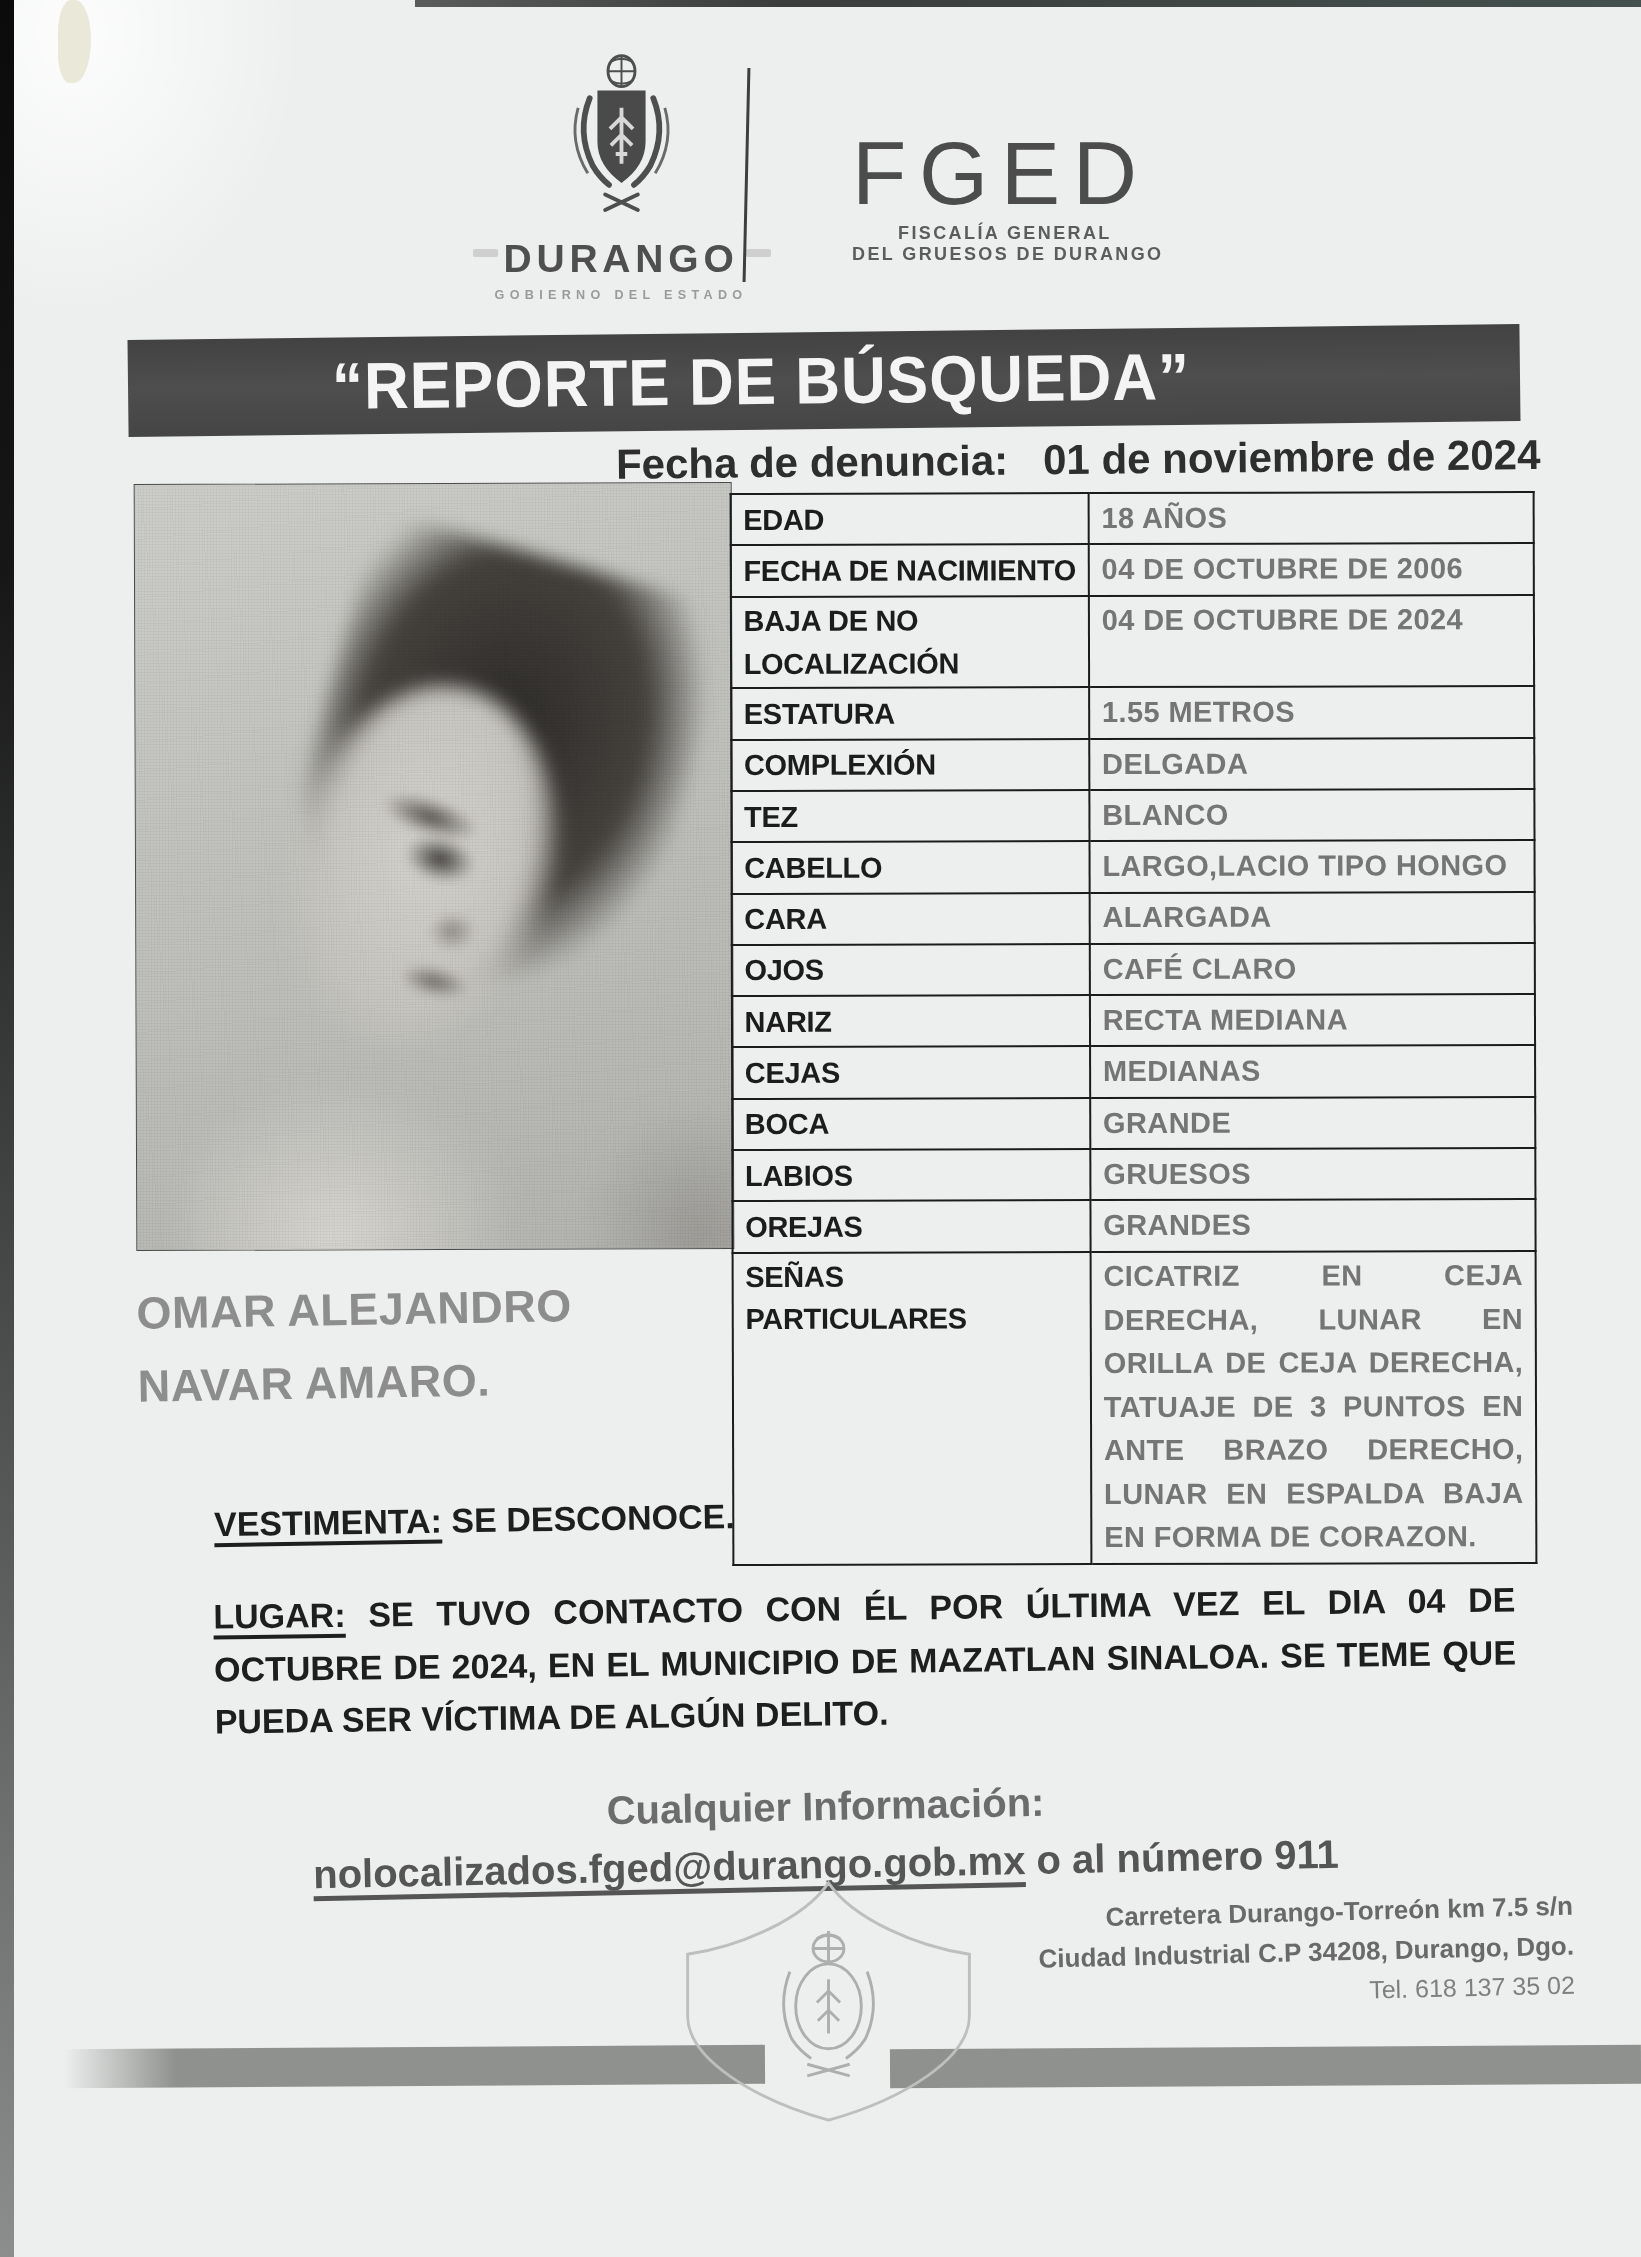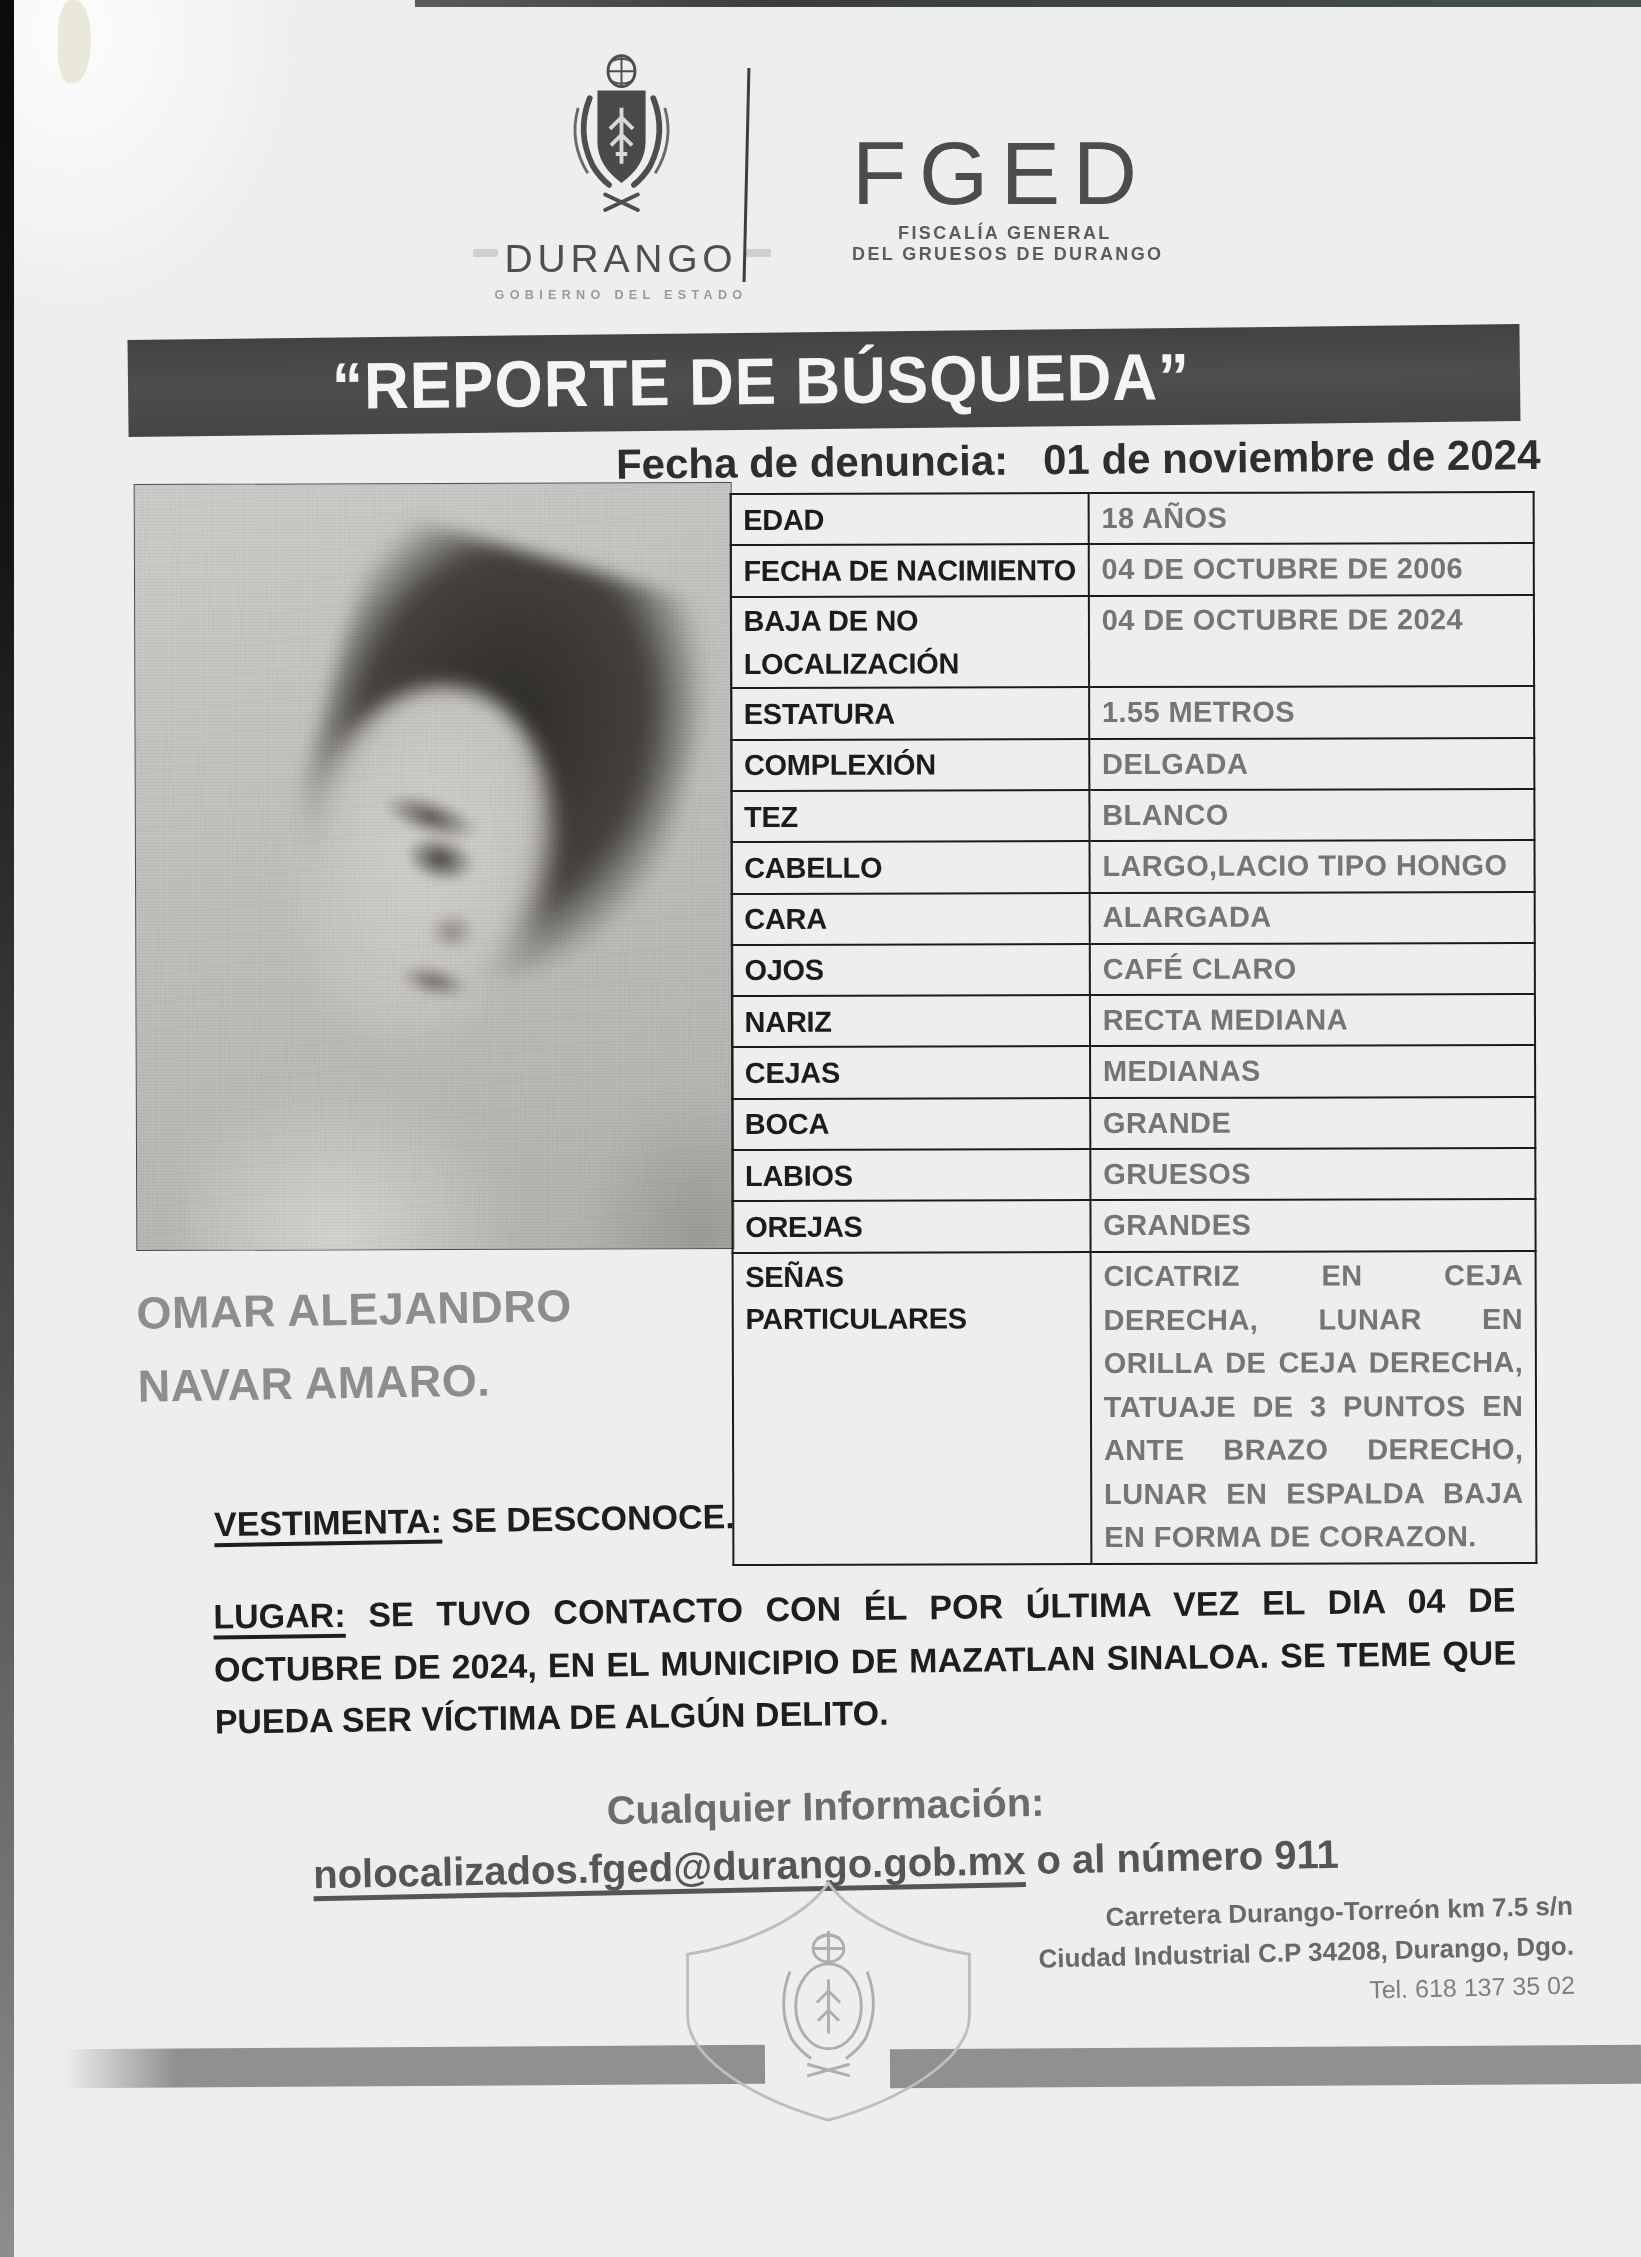--- a/index.html
+++ b/index.html
@@ -15,21 +15,21 @@
   .edge-left { left:0; top:0; width:13.5px; height:2257px;
     background:linear-gradient(180deg,#0b0b0b 0%,#161616 25%,#4c4e4d 60%,#8b8e8c 100%); }
   .edge-top { left:415px; top:0; width:1226px; height:6.8px; background:linear-gradient(90deg,#5a5c5b,#3b3d3c 30%,#44514e); }
   .corner-light { left:13.5px; top:0; width:290px; height:319px;
     background:radial-gradient(ellipse at 20% 10%, rgba(255,255,255,.85), rgba(255,255,255,0) 70%); }
   .artifact { left:58px; top:0; width:33px; height:83px; background:#e8e5d5;
     border-radius:45% 55% 60% 40%; opacity:.9; }
 
   
   .durango-logo { left:481px; top:50px; width:280px; text-align:center; }
-  .durango-name { font-size:39px; font-weight:400; letter-spacing:4.8px; color:#4f4f4f; margin-top:0; }
+  .durango-name { font-size:39px; font-weight:700; letter-spacing:4.8px; color:#4f4f4f; margin-top:0; }
   .durango-sub  { font-size:12.6px; font-weight:600; letter-spacing:5.3px; color:#9a9a9a; margin-top:7px; }
   .side-mark { position:absolute; width:25px; height:7.7px; background:#b9b9b9; opacity:.6; border-radius:1.9px; }
   .side-mark.l { left:-7.7px; top:199px; }
   .side-mark.r { right:-9.7px; top:199px; }
   .logo-divider { left:745px; top:68px; width:2.9px; height:214px; background:#3e3e3e; transform:rotate(1.3deg); }
   .fged-logo { left:852px; top:133px; width:406px; }
   .fged-acronym { font-size:89px; font-weight:400; letter-spacing:12.6px; color:#4c4c4c; line-height:.92; }
   .fged-line { font-size:18px; font-weight:600; letter-spacing:2.4px; color:#5c5c5c; line-height:1.18; }
   .fged-line.first { margin-top:7.7px; margin-left:46px; }
 

